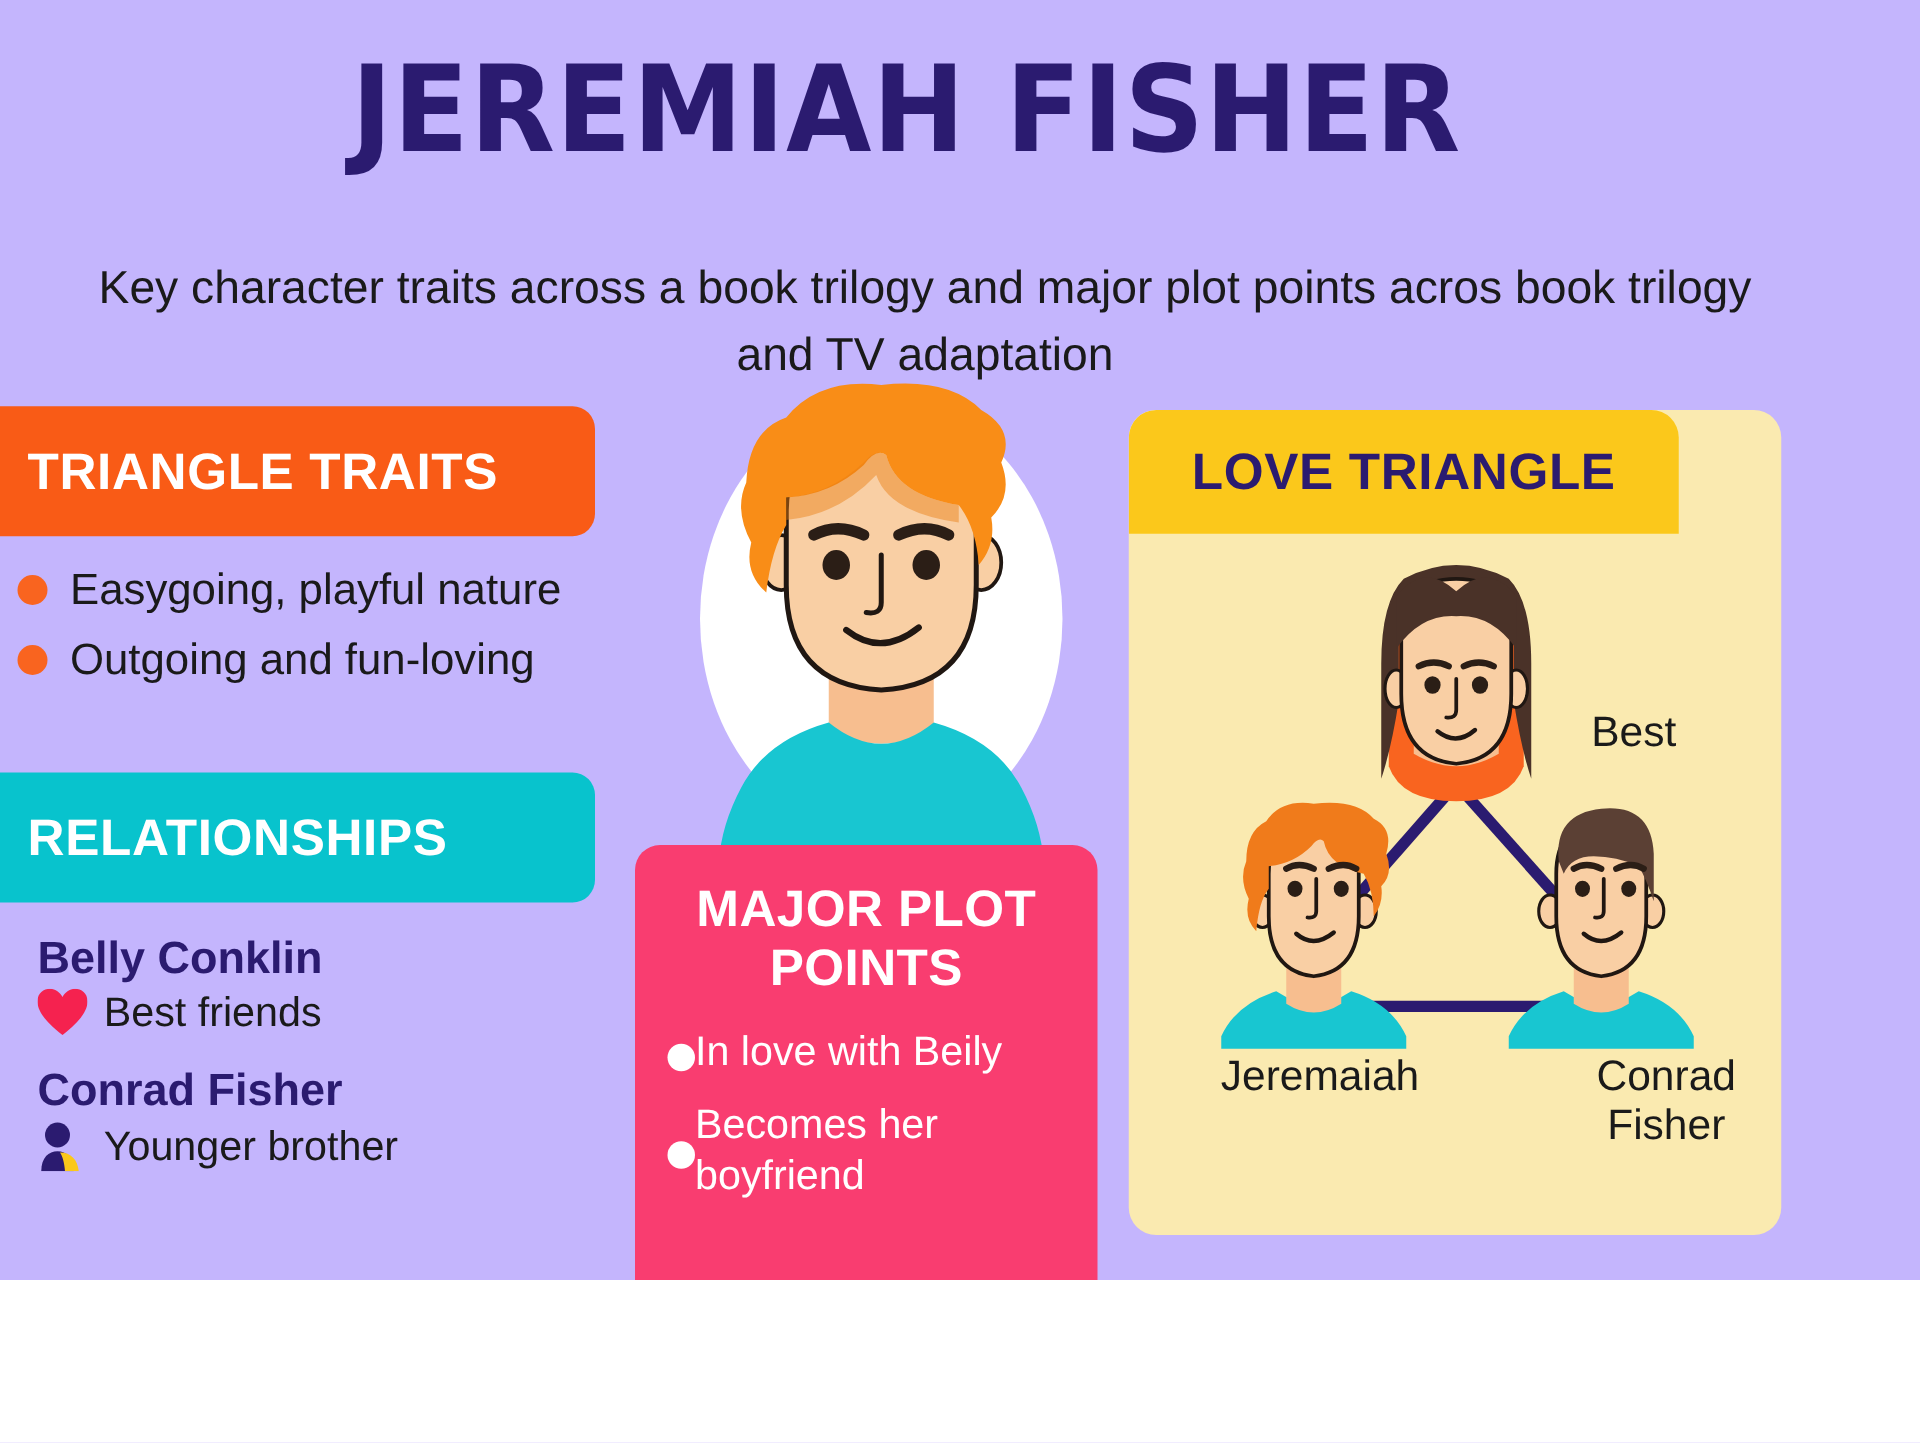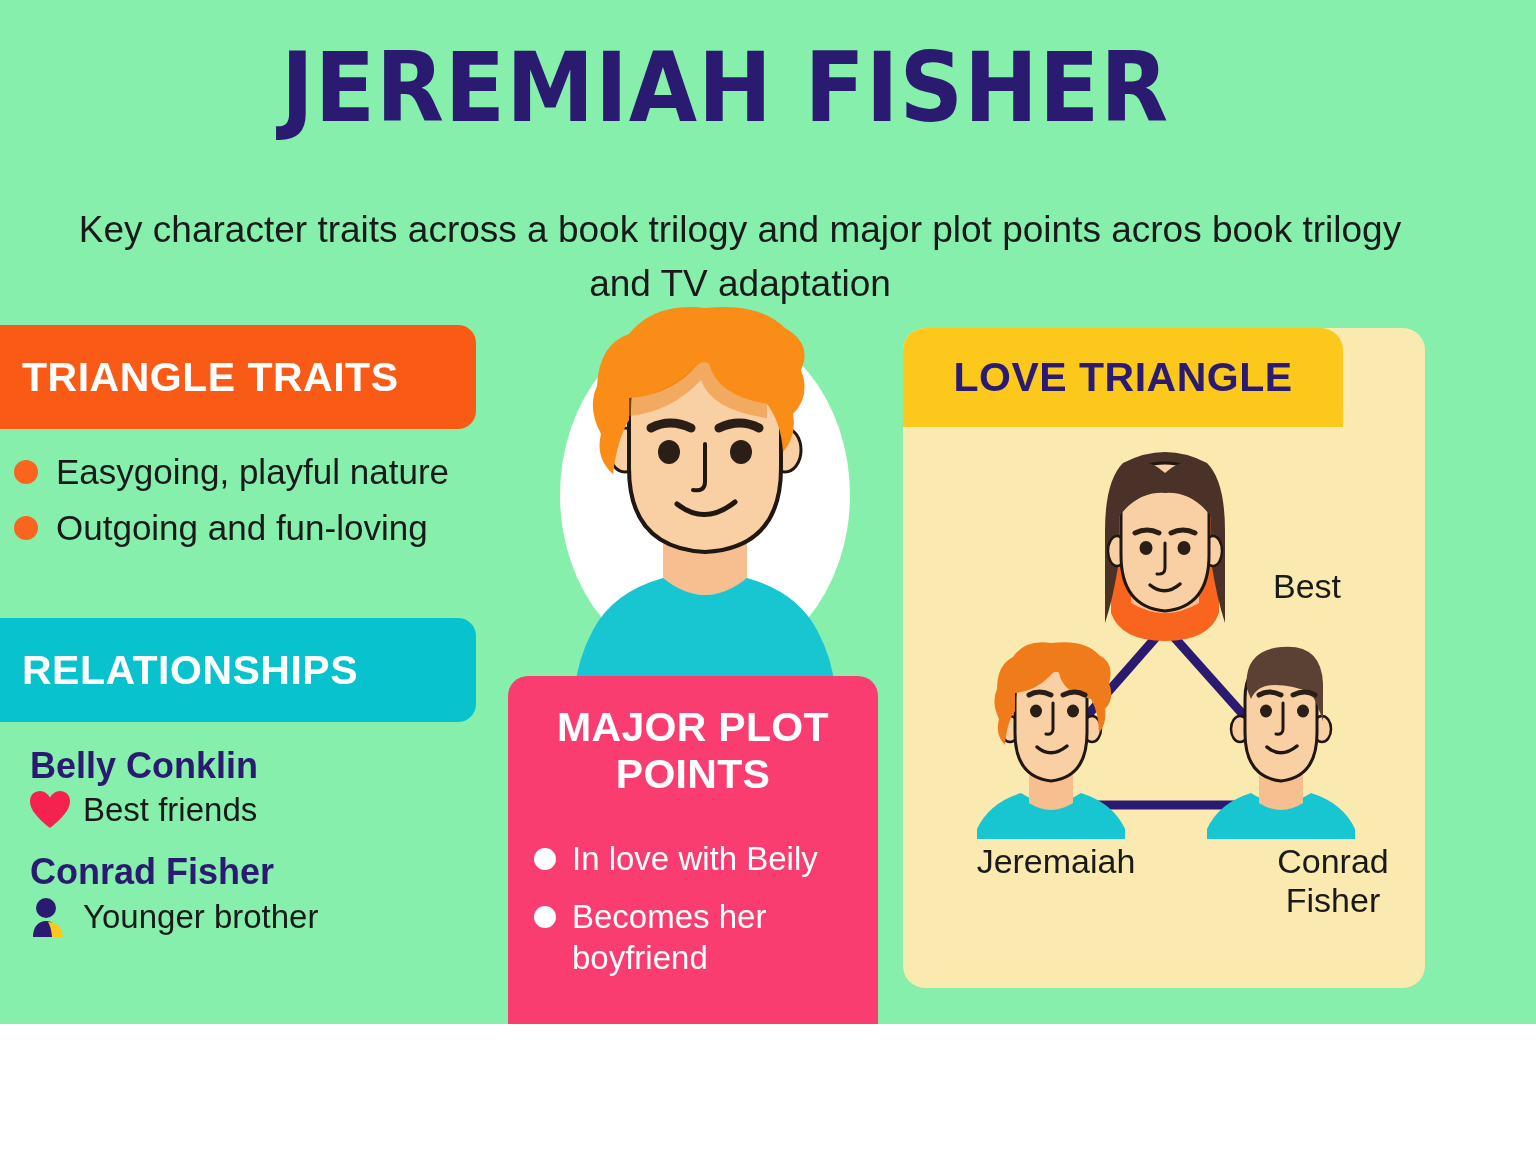--- a/index.html
+++ b/index.html
@@ -11,21 +11,21 @@
     width: 1536px;
     height: 1154px;
     font-family: "Liberation Sans", sans-serif;
     overflow: hidden;
   }
   #canvas {
     position: absolute;
     left: 0; top: 0;
     width: 1536px;
     height: 1024px;
-    background: #86efac;
+    background: #c4b5fd;
     overflow: hidden;
   }
   
   #page-title {
     position: absolute;
     left: 0; top: 38px;
     width: 1450px;
     text-align: center;
     font-family: "DejaVu Sans", sans-serif;
     font-weight: 700;
@@ -143,26 +143,26 @@
     box-sizing: border-box;
     padding: 28px 26px 0 26px;
   }
   #plot-title {
     text-align: center;
     color: #FFFFFF;
     font-weight: 700;
     font-size: 41px;
     line-height: 1.15;
     letter-spacing: 0.3px;
-    margin-bottom: 40px;
+    margin-bottom: 22px;
   }
   .plot-item {
     display: flex;
-    align-items: flex-start;
-    gap: 16px;
+    align-items: center;
+    gap: 0;
     margin-bottom: 16px;
   }
   .plot-dot {
     width: 22px; height: 22px;
     border-radius: 50%;
     background: #FFFFFF;
     flex: 0 0 auto;
     margin-top: 10px;
   }
   .plot-text {

